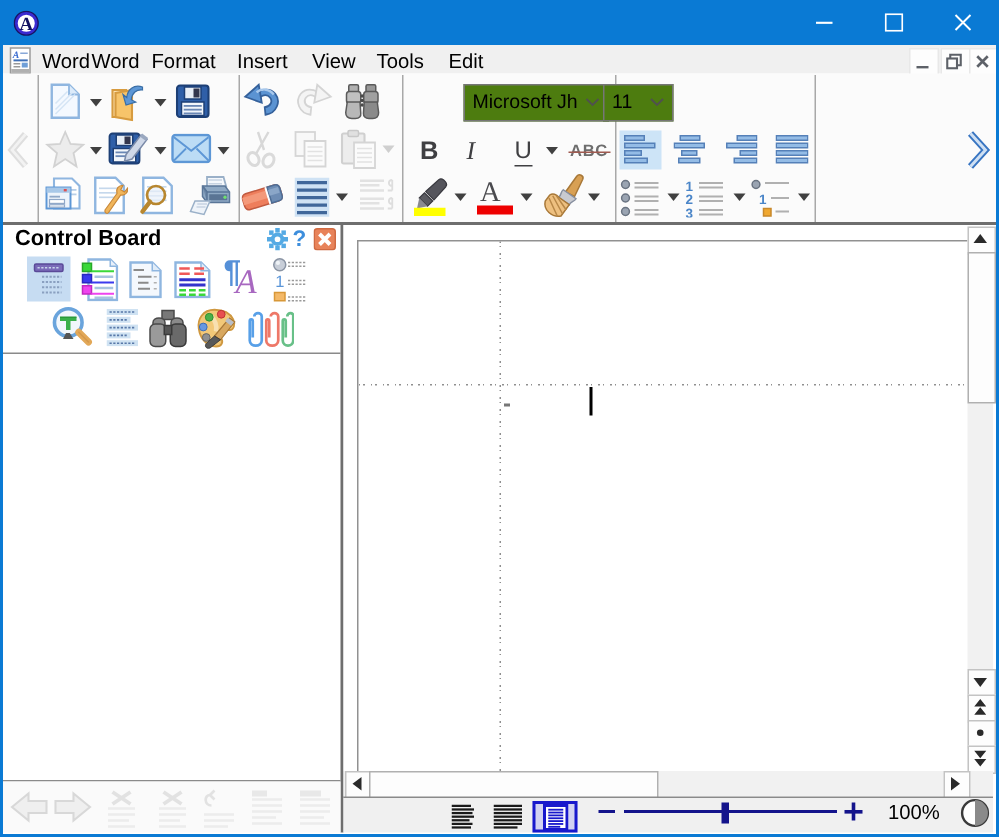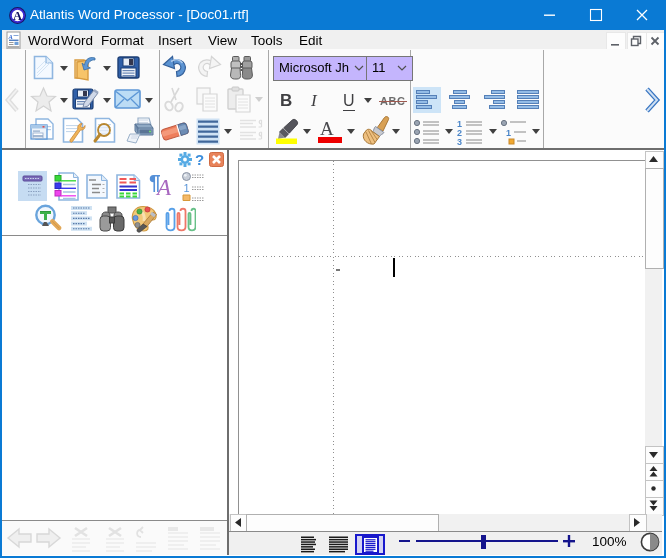--- a/index.html
+++ b/index.html
@@ -11,21 +11,21 @@
 #titlebar{left:0;top:0;width:666px;height:30px;background:#0a7ad4;}
 #title{left:30px;top:0;height:30px;line-height:30px;color:#fff;font-size:13.5px;white-space:nowrap;}
 .tbtn{top:0;width:46px;height:30px;}
 
 #menubar{left:0;top:30px;width:666px;height:19px;background:#f0f0f0;}
 .menu{top:33px;font-size:13.5px;color:#000;line-height:16px;}
 .mwbtn{top:32px;width:18px;height:18px;background:#fdfdfd;border:1px solid #e8e8e8;}
 
 #toolbar{left:0;top:49px;width:666px;height:99px;background:#fbfbfb;}
 .vsep{top:50px;width:1px;height:98px;background:#a8a8a8;}
-.combo{top:56px;height:23px;background:#c4b5fd;border:1px solid #767676;font-size:13px;color:#000;line-height:21px;padding-left:5px;}
+.combo{top:56px;height:23px;background:#4d7c0f;border:1px solid #767676;font-size:13px;color:#000;line-height:21px;padding-left:5px;margin-left:36px;}
 .combo .cv{position:absolute;right:5px;top:7px;}
 .dn{width:0;height:0;border-left:4px solid transparent;border-right:4px solid transparent;border-top:5px solid #404040;}
 
 #mainborder{left:0;top:148px;width:664px;height:2px;background:#6e6e6e;}
 #panel{left:0;top:150px;width:227px;height:405px;background:#fff;}
 #panelsep{left:227px;top:150px;width:2px;height:405px;background:#6e6e6e;}
 #docarea{left:229px;top:150px;width:433px;height:364px;background:#fff;}
 #page{left:238px;top:160px;width:408px;height:354px;background:#fff;border-left:1px solid #919191;border-top:1px solid #919191;}
 
 .vdots{width:1px;background-image:repeating-linear-gradient(to bottom,#8f8f8f 0 1px,transparent 1px 3px,#8f8f8f 3px 4px,transparent 4px 8px);}
@@ -46,21 +46,20 @@
 </head>
 <body>
 <div id="win">
 
   <div class="a" id="titlebar"></div>
   <svg class="a" style="left:9px;top:7px" width="17" height="17" viewBox="0 0 17 17">
     <circle cx="8.5" cy="8.5" r="7.6" fill="#fff" stroke="#181463" stroke-width="1.6"></circle>
     <circle cx="8.5" cy="8.5" r="6.6" fill="none" stroke="#3a2ad0" stroke-width="1.8"></circle>
     <text x="8.5" y="13" font-family="Liberation Serif,serif" font-size="12.5" font-weight="bold" fill="#101060" text-anchor="middle">A</text>
   </svg>
-  <div class="a" id="title">Atlantis Word Processor - [Doc01.rtf]</div>
   <svg class="a tbtn" style="left:527px" width="46" height="30">
       <rect x="17" y="14.5" width="11" height="1.4" fill="#fff"></rect>
     </svg>
   <svg class="a tbtn" style="left:573px" width="46" height="30">
       <rect x="17.5" y="9.5" width="11" height="11" fill="none" stroke="#fff" stroke-width="1.1"></rect>
     </svg>
   <svg class="a tbtn" style="left:619px" width="46" height="30">
       <path d="M18 10 L28 20 M28 10 L18 20" stroke="#fff" stroke-width="1.3"></path>
     </svg>
 
@@ -368,20 +367,21 @@
         <path d="M10 3 H26 M14 13 H26 M17 22 H26"></path>
       </g>
   </svg>
   <div class="a dn" style="left:532px;top:129px"></div>
 
   <div class="a" id="mainborder"></div>
   <div class="a" id="panel"></div>
   <div class="a" id="panelsep"></div>
   <div class="a" id="docarea"></div>
 
+  <div class="a" style="left:10px;top:151px;font-size:14.5px;font-weight:bold;color:#000">Control Board</div>
   <svg class="a" style="left:178px;top:152px" width="14" height="15" viewBox="0 0 14 15">
     <circle cx="7" cy="7.5" r="3.2" fill="none" stroke="#55aae4" stroke-width="2.6"></circle>
     <g fill="#55aae4">
         <rect x="5.5" y="0" width="3" height="3"></rect>
         <rect x="5.5" y="12" width="3" height="3"></rect>
         <rect x="0" y="6" width="3" height="3"></rect>
         <rect x="11" y="6" width="3" height="3"></rect>
         <rect x="1.4" y="1.6" width="3" height="3"></rect>
         <rect x="9.6" y="1.6" width="3" height="3"></rect>
         <rect x="1.4" y="10.4" width="3" height="3"></rect>

